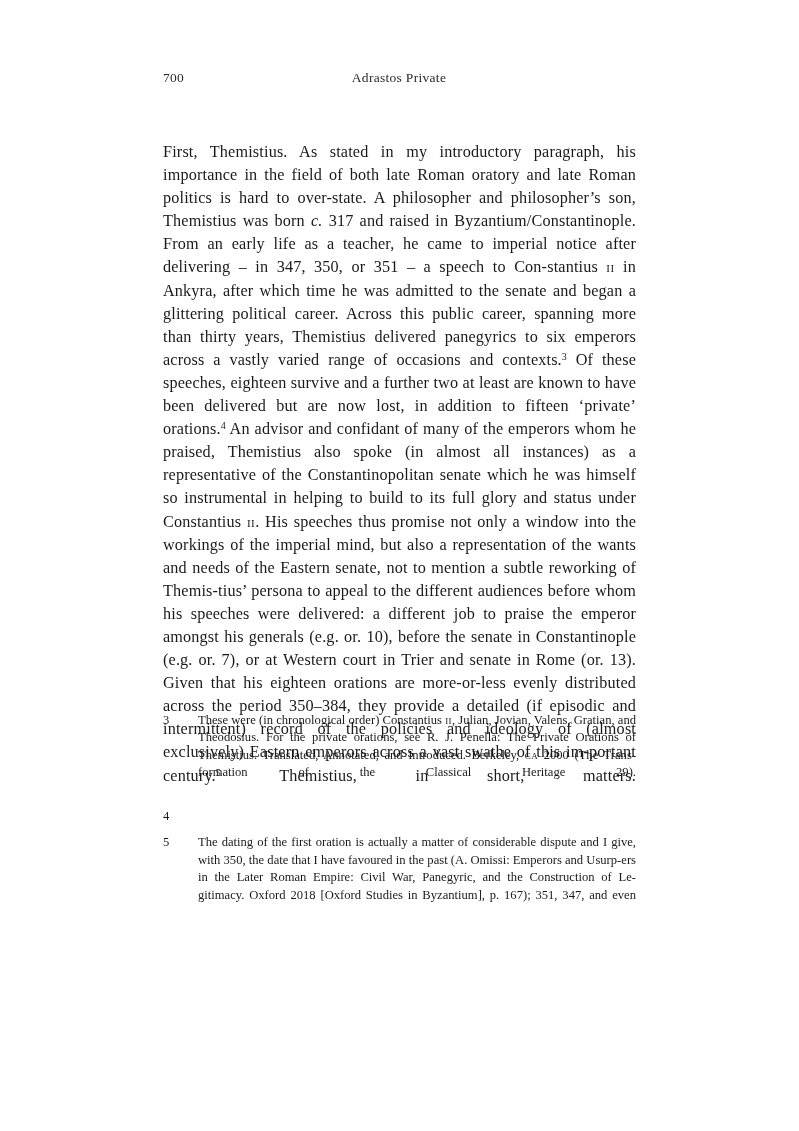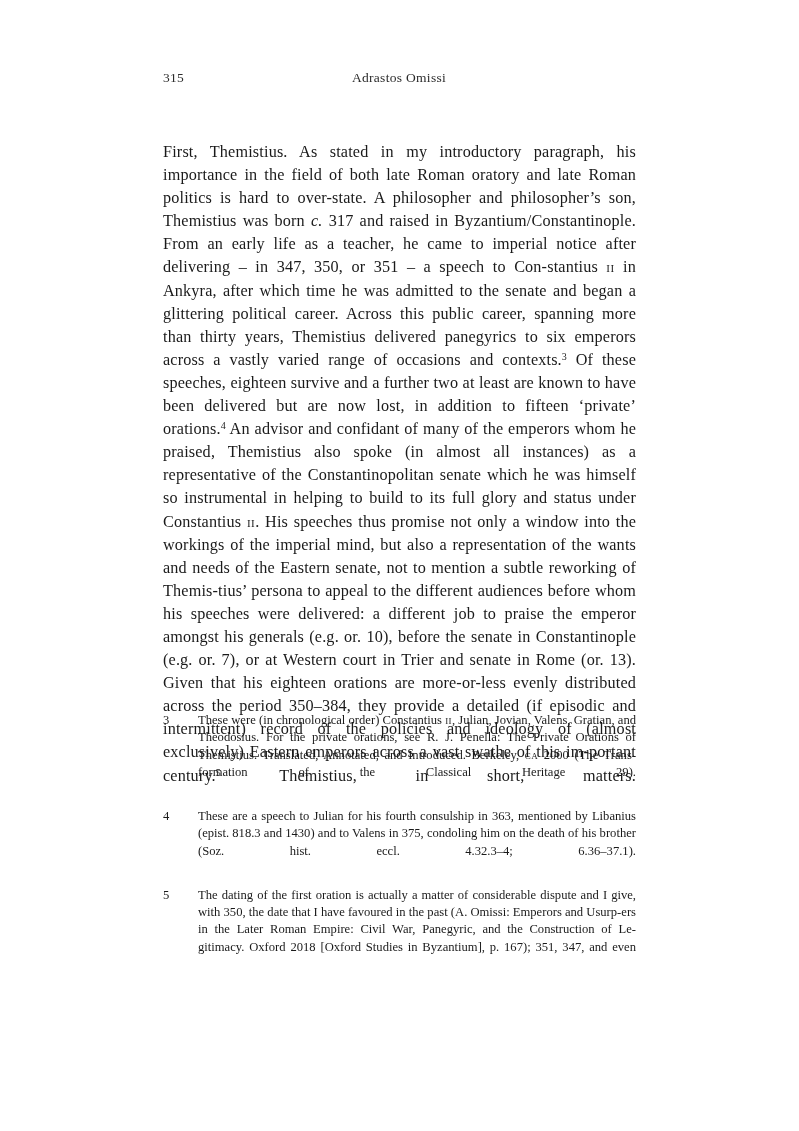--- a/index.html
+++ b/index.html
@@ -126,39 +126,39 @@
     line-height: 17.4px;
     text-align: left;
   }
 </style>
 </head>
 <body>
 
 <div class="page">
 
   <div class="running-header">
-    <span class="folio">315</span>
-    <span class="header-title">Adrastos Omissi</span>
+    <span class="folio">700</span>
+    <span class="header-title">Adrastos Private</span>
   </div>
 
   <div class="body-block">
 
 
     <p class="para"><span>First, Themistius. As stated in my introductory paragraph, his importance in the field of both late Roman oratory and late Roman politics is hard to over-state. A philosopher and philosopher’s son, Themistius was born </span><span class="ital">c.</span><span> 317 and raised in Byzantium/Constantinople. From an early life as a teacher, he came to imperial notice after delivering – in 347, 350, or 351 – a speech to Con-stantius </span><span class="smallcaps">ii</span><span> in Ankyra, after which time he was admitted to the senate and began a glittering political career. Across this public career, spanning more than thirty years, Themistius delivered panegyrics to six emperors across a vastly varied range of occasions and contexts.</span><sup class="fnref">3</sup><span> Of these speeches, eighteen survive and a further two at least are known to have been delivered but are now lost, in addition to fifteen ‘private’ orations.</span><sup class="fnref">4</sup><span> An advisor and confidant of many of the emperors whom he praised, Themistius also spoke (in almost all instances) as a representative of the Constantinopolitan senate which he was himself so instrumental in helping to build to its full glory and status under Constantius </span><span class="smallcaps">ii</span><span>. His speeches thus promise not only a window into the workings of the imperial mind, but also a representation of the wants and needs of the Eastern senate, not to mention a subtle reworking of Themis-tius’ persona to appeal to the different audiences before whom his speeches were delivered: a different job to praise the emperor amongst his generals (e.g. or. 10), before the senate in Constantinople (e.g. or. 7), or at Western court in Trier and senate in Rome (or. 13). Given that his eighteen orations are more-or-less evenly distributed across the period 350–384, they provide a detailed (if episodic and intermittent) record of the policies and ideology of (almost exclusively) Eastern emperors across a vast swathe of this im-portant century.</span><sup class="fnref">5</sup><span> Themistius, in short, matters.</span></p>
 
   </div>
 
   <div class="footnotes">
 
     <div class="footnote">
       <span class="fn-num">3</span><span class="fn-text-inline">These were (in chronological order) Constantius </span><span class="smallcaps">ii</span><span>, Julian, Jovian, Valens, Gratian, and Theodosius. For the private orations, see R. J. Penella: The Private Orations of Themistius. Translated, Annotated, and Introduced. Berkeley, </span><span class="smallcaps">ca</span><span> 2000 (The Trans-formation of the Classical Heritage 29).</span>
     </div>
 
     <div class="footnote">
-      <span class="fn-num">4</span><span>These are a speech to Julian for his fourth consulship in 363, mentioned by Libanius (epist. 818.3 and 1430) and to Valens in 375, condoling him on the death of his brother (Soz. hist. eccl. 4.32.3–4; 6.36–37.1).</span>
+      <span class="fn-num">4</span>
     </div>
 
     <div class="footnote">
       <span class="fn-num">5</span><span>The dating of the first oration is actually a matter of considerable dispute and I give, with 350, the date that I have favoured in the past (A. Omissi: Emperors and Usurp-ers in the Later Roman Empire: Civil War, Panegyric, and the Construction of Le-gitimacy. Oxford 2018 [Oxford Studies in Byzantium], p. 167); 351, 347, and even</span>
     </div>
 
   </div>
 
 </div>
 

